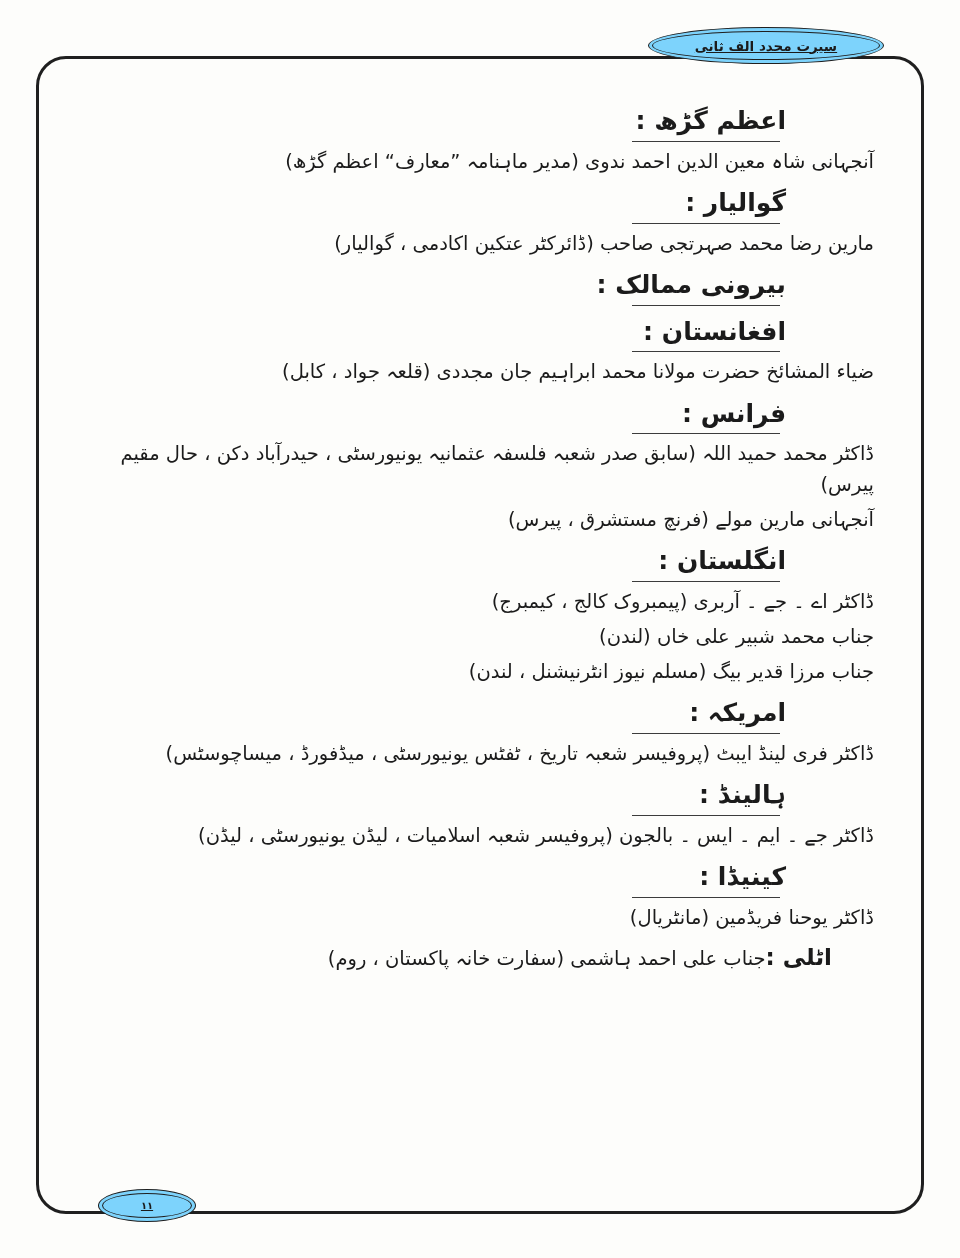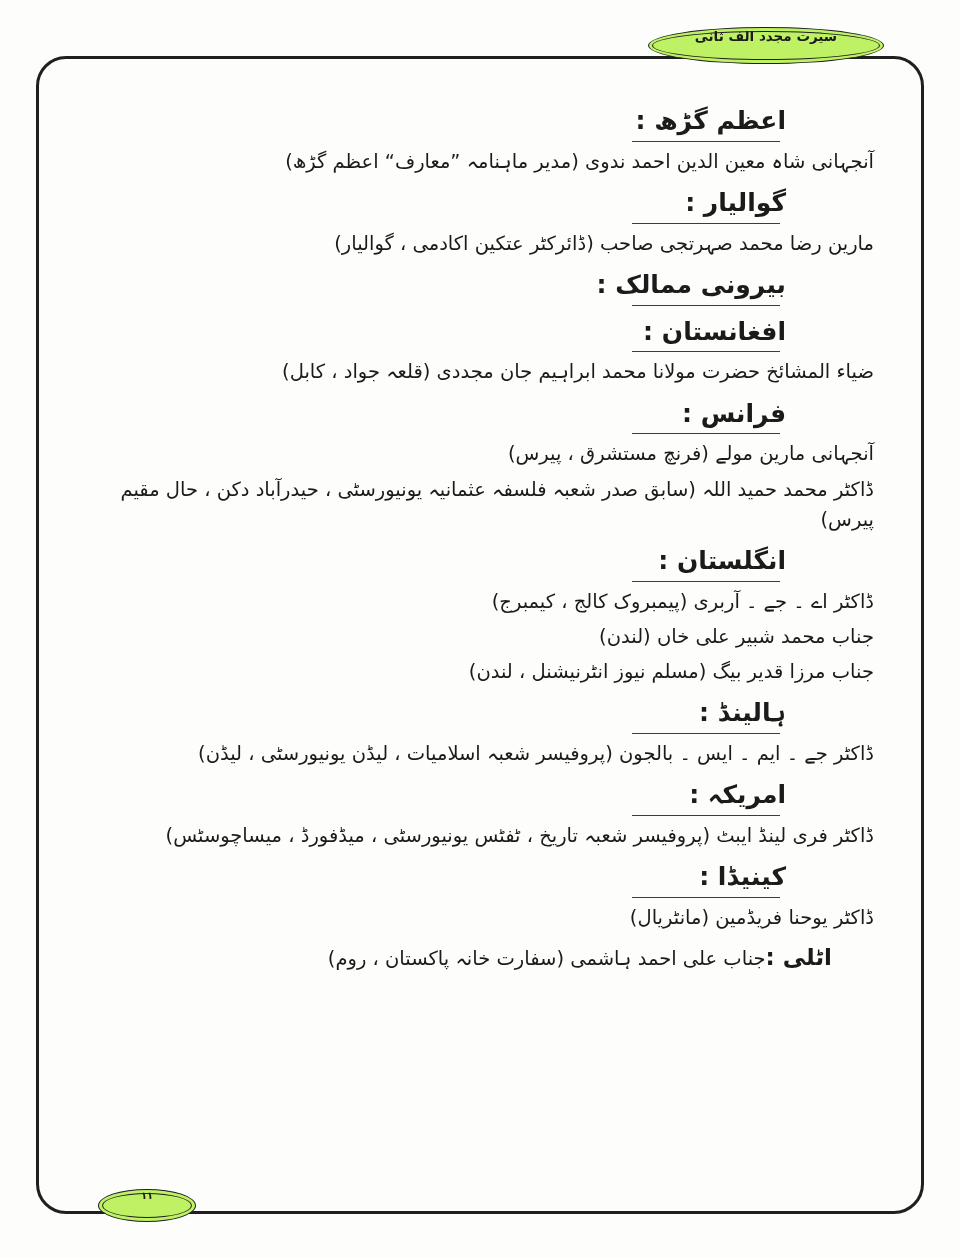--- a/index.html
+++ b/index.html
@@ -14,24 +14,24 @@
   
   .frame{
     position:absolute;
     left:36px;right:36px;top:56px;bottom:44px;
     border:3px solid #1f1f1f;
     border-radius:30px;
   }
   
   .cartouche{
     position:absolute;
-    background:#bef264;
+    background:#7dd3fc;
     border:1.6px solid #1f1f1f;
     border-radius:50%;
-    display:flex;justify-content:center;
+    display:flex;align-items:center;justify-content:center;text-decoration:underline;
   }
   .cartouche::before{
     content:"";
     position:absolute;inset:3px;
     border:1px solid #1f1f1f;
     border-radius:50%;
     pointer-events:none;
   }
   .header-cartouche{
     left:648px;top:27px;width:234px;height:35px;
@@ -110,36 +110,36 @@
       </div>
       <div class="section">
         <div class="heading">بیرونی ممالک :</div>
       </div>
       <div class="section">
         <div class="heading">افغانستان :</div>
         <div class="entry">ضیاء المشائخ حضرت مولانا محمد ابراہیم جان مجددی (قلعہ جواد ، کابل)</div>
       </div>
       <div class="section">
         <div class="heading">فرانس :</div>
+        <div class="entry">ڈاکٹر محمد حمید اللہ (سابق صدر شعبہ فلسفہ عثمانیہ یونیورسٹی ، حیدرآباد دکن ، حال مقیم پیرس)</div>
         <div class="entry">آنجہانی مارین مولے (فرنچ مستشرق ، پیرس)</div>
-        <div class="entry">ڈاکٹر محمد حمید اللہ (سابق صدر شعبہ فلسفہ عثمانیہ یونیورسٹی ، حیدرآباد دکن ، حال مقیم پیرس)</div>
       </div>
       <div class="section">
         <div class="heading">انگلستان :</div>
         <div class="entry">ڈاکٹر اے ۔ جے ۔ آربری (پیمبروک کالج ، کیمبرج)</div>
         <div class="entry">جناب محمد شبیر علی خاں (لندن)</div>
         <div class="entry">جناب مرزا قدیر بیگ (مسلم نیوز انٹرنیشنل ، لندن)</div>
       </div>
       <div class="section">
+        <div class="heading">امریکہ :</div>
+        <div class="entry">ڈاکٹر فری لینڈ ایبٹ (پروفیسر شعبہ تاریخ ، ٹفٹس یونیورسٹی ، میڈفورڈ ، میساچوسٹس)</div>
+      </div>
+      <div class="section">
         <div class="heading">ہالینڈ :</div>
         <div class="entry">ڈاکٹر جے ۔ ایم ۔ ایس ۔ بالجون (پروفیسر شعبہ اسلامیات ، لیڈن یونیورسٹی ، لیڈن)</div>
-      </div>
-      <div class="section">
-        <div class="heading">امریکہ :</div>
-        <div class="entry">ڈاکٹر فری لینڈ ایبٹ (پروفیسر شعبہ تاریخ ، ٹفٹس یونیورسٹی ، میڈفورڈ ، میساچوسٹس)</div>
       </div>
       <div class="section">
         <div class="heading">کینیڈا :</div>
         <div class="entry">ڈاکٹر یوحنا فریڈمین (مانٹریال)</div>
       </div>
       <div class="section inline"><span class="heading">اٹلی :</span><span class="entry">جناب علی احمد ہاشمی (سفارت خانہ پاکستان ، روم)</span></div>
     </div>
 
 </div>
 

